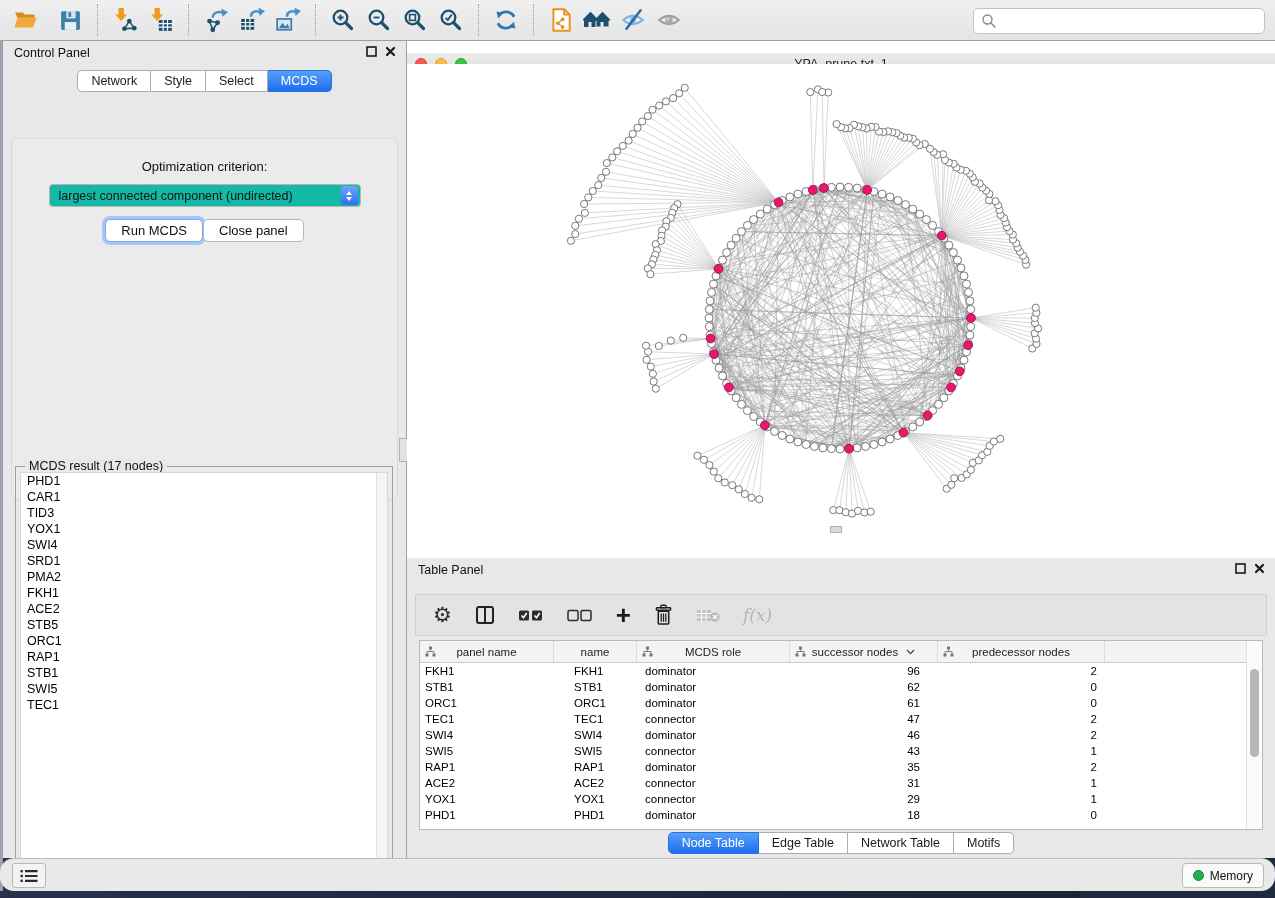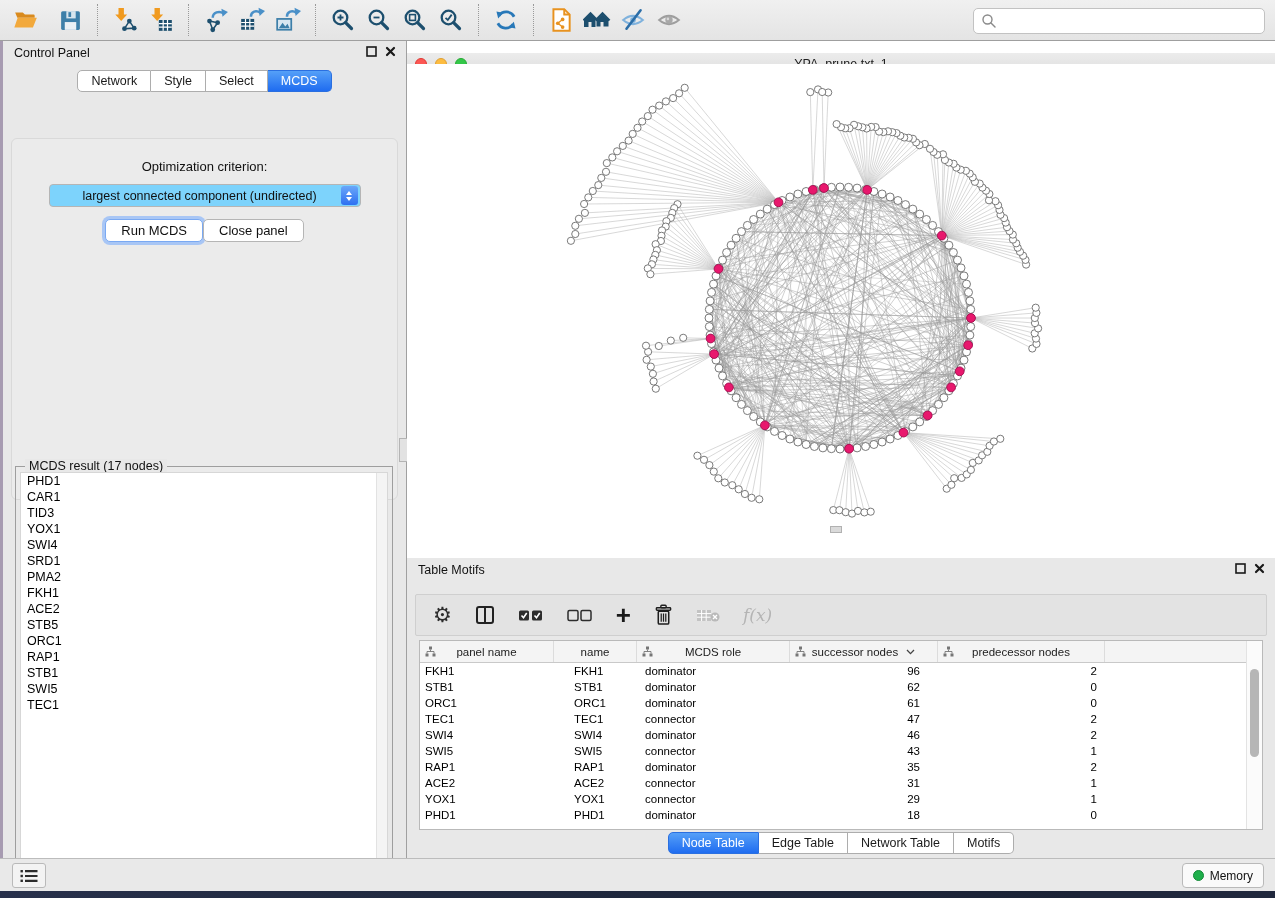--- a/index.html
+++ b/index.html
@@ -34,22 +34,22 @@
   .seg-tabs { display:flex; justify-content:center; margin-top:4px; }
   .seg-tab { background:#fff; border:1px solid #adadad; border-left:none; padding:3px 13px;
              font-size:12.5px; color:#1a1a1a; }
   .seg-tab:first-child { border-left:1px solid #adadad; border-radius:5px 0 0 5px; }
   .seg-tab:last-child { border-radius:0 5px 5px 0; }
   .seg-tab.sel { background:linear-gradient(#55a0f8,#1f6cf0); border-color:#2a6fe0; color:#fff; }
 
   .cp-inner { position:absolute; left:8px; right:8px; top:97px; height:362px;
               background:#ebebeb; border:1px solid #d9d9d9; border-radius:6px; }
   .opt-label { text-align:center; margin-top:20px; font-size:13px; color:#111; }
-  .select { width:312px; height:23px; margin:10px auto 0; background:#7dd3fc;
-            border:1px solid #b5b5b5; border-radius:4px; display:flex; align-items:center;text-align:center; }
+  .select { width:312px; height:23px; margin:10px auto 0; background:#14b8a6;
+            border:1px solid #b5b5b5; border-radius:4px; display:flex; align-items:center; }
   .select .val { flex:1; font-size:12.5px; padding-left:9px; color:#111;
                  white-space:nowrap; overflow:hidden; }
   .stepper { width:17px; height:19px; margin-right:2px; border-radius:3px;
              background:linear-gradient(#6aa7f9,#2e70f1); display:flex; flex-direction:column;
              align-items:center; justify-content:center; gap:2px; }
   .stepper .up { width:0; height:0; border-left:3.5px solid transparent; border-right:3.5px solid transparent; border-bottom:4px solid #fff; }
   .stepper .dn { width:0; height:0; border-left:3.5px solid transparent; border-right:3.5px solid transparent; border-top:4px solid #fff; }
   .btn-row { display:flex; justify-content:center; gap:0; margin-top:12px; }
   .pbtn { background:#fff; border:1px solid #b5b5b5; border-radius:5px; padding:3px 15px;
           font-size:13px; color:#111; font-family:"Liberation Sans",sans-serif; }
@@ -108,21 +108,21 @@
   .t-row .c5 { text-align:right; padding-right:8px; }
   .t-scroll { position:absolute; right:0; top:0; bottom:0; width:16px; background:#fbfbfb;
               border-left:1px solid #e3e3e3; }
   .t-thumb { position:absolute; left:3px; top:28px; width:9px; height:88px; background:#b6b6b6;
              border-radius:5px; }
 
   .bottom-tabs { position:absolute; left:0; right:0; top:274px; display:flex; justify-content:center; }
 
   
   .statusbar { position:absolute; left:0; bottom:7px; width:1275px; height:33px;
-               background:#e9e9e9; border-top:1px solid #bcbcbc; }
+               background:#e9e9e9; border-top:1px solid #bcbcbc;border-radius:14px; }
   .list-btn { position:absolute; left:12px; top:4px; width:34px; height:25px; background:#f3f3f3;
               border:1px solid #b9b9b9; border-radius:3px; display:flex; align-items:center; justify-content:center; }
   .mem-btn { position:absolute; right:11px; top:4px; height:25px; background:#fafafa;
              border:1px solid #b9b9b9; border-radius:4px; display:flex; align-items:center;
              gap:6px; padding:0 10px; font-size:12px; color:#111; }
   .mem-dot { width:11px; height:11px; border-radius:50%; background:#1faf4b; border:1px solid #148a38; }
 </style>
 </head>
 <body>
 
@@ -1212,21 +1212,21 @@
             <circle cx="544.1" cy="323.4" r="4.4" fill="#e8186d" stroke="#a30b4e" stroke-width="0.9"></circle>
             <circle cx="552.7" cy="307.3" r="4.4" fill="#e8186d" stroke="#a30b4e" stroke-width="0.9"></circle>
           </g>
         </svg>
     </div>
     <div class="hsplit-handle"></div>
   </div>
 
   <div class="table-panel">
     <div class="panel-header">
-      <span class="panel-title">Table Motifs</span>
+      <span class="panel-title">Table Panel</span>
       <span class="panel-icons">
         <svg width="11" height="11" viewBox="0 0 11 11">
             <rect x="1" y="1" width="9" height="9" fill="none" stroke="#1a1a1a" stroke-width="1.6"></rect>
           </svg>
         <svg width="11" height="11" viewBox="0 0 11 11">
             <path d="M2 2 L9 9 M9 2 L2 9" stroke="#1a1a1a" stroke-width="2.2" stroke-linecap="round"></path>
           </svg>
       </span>
     </div>
     <div class="tp-toolbar">

